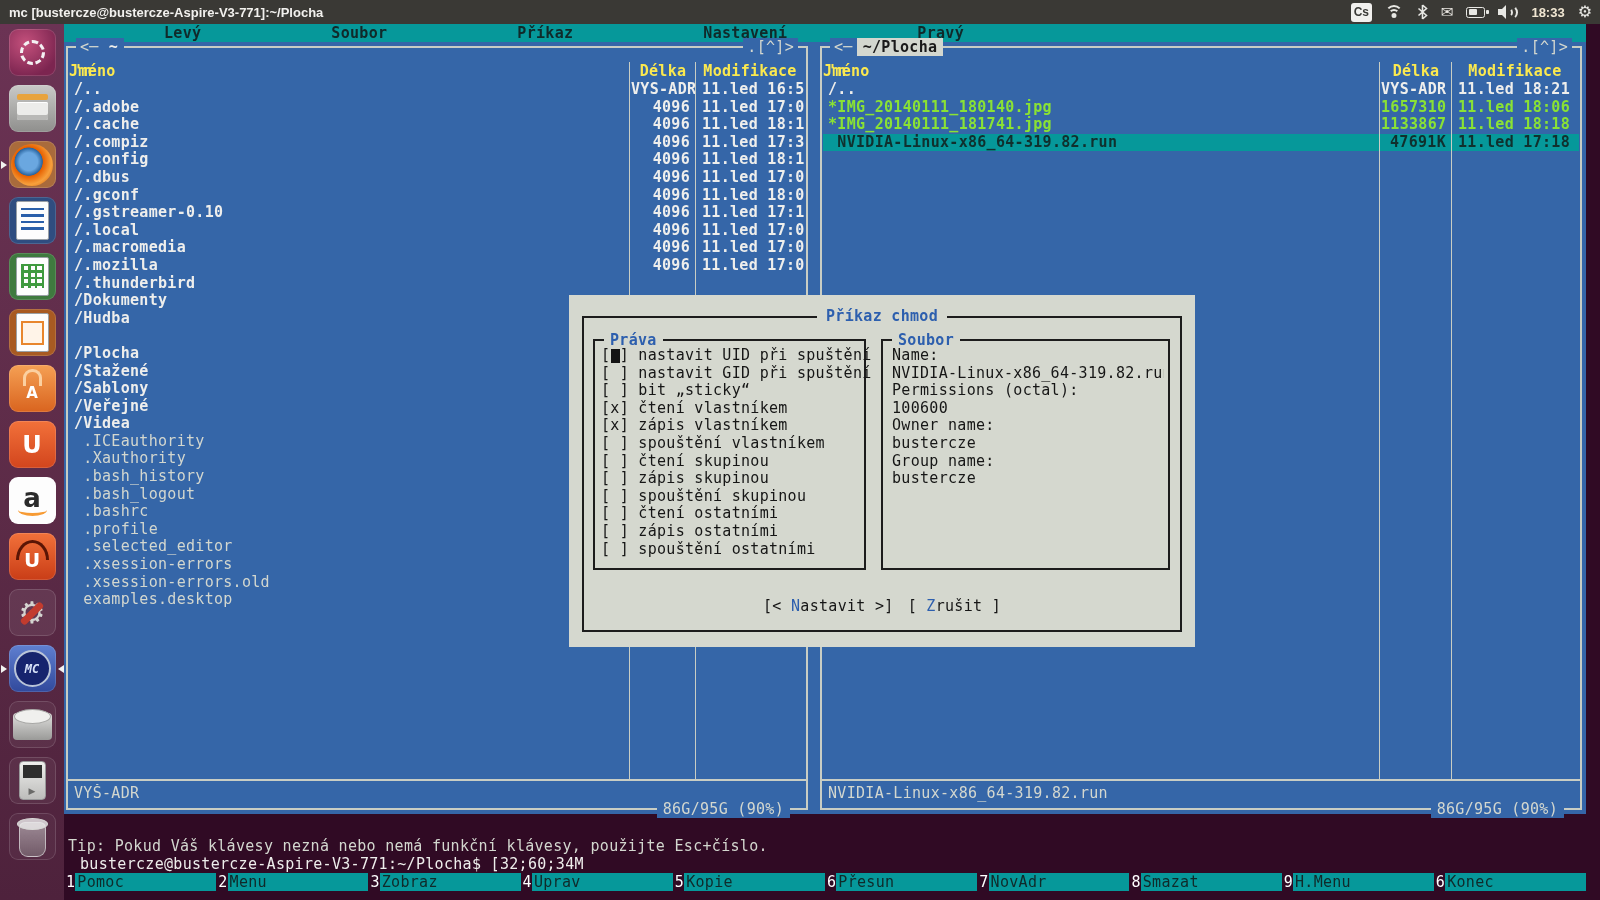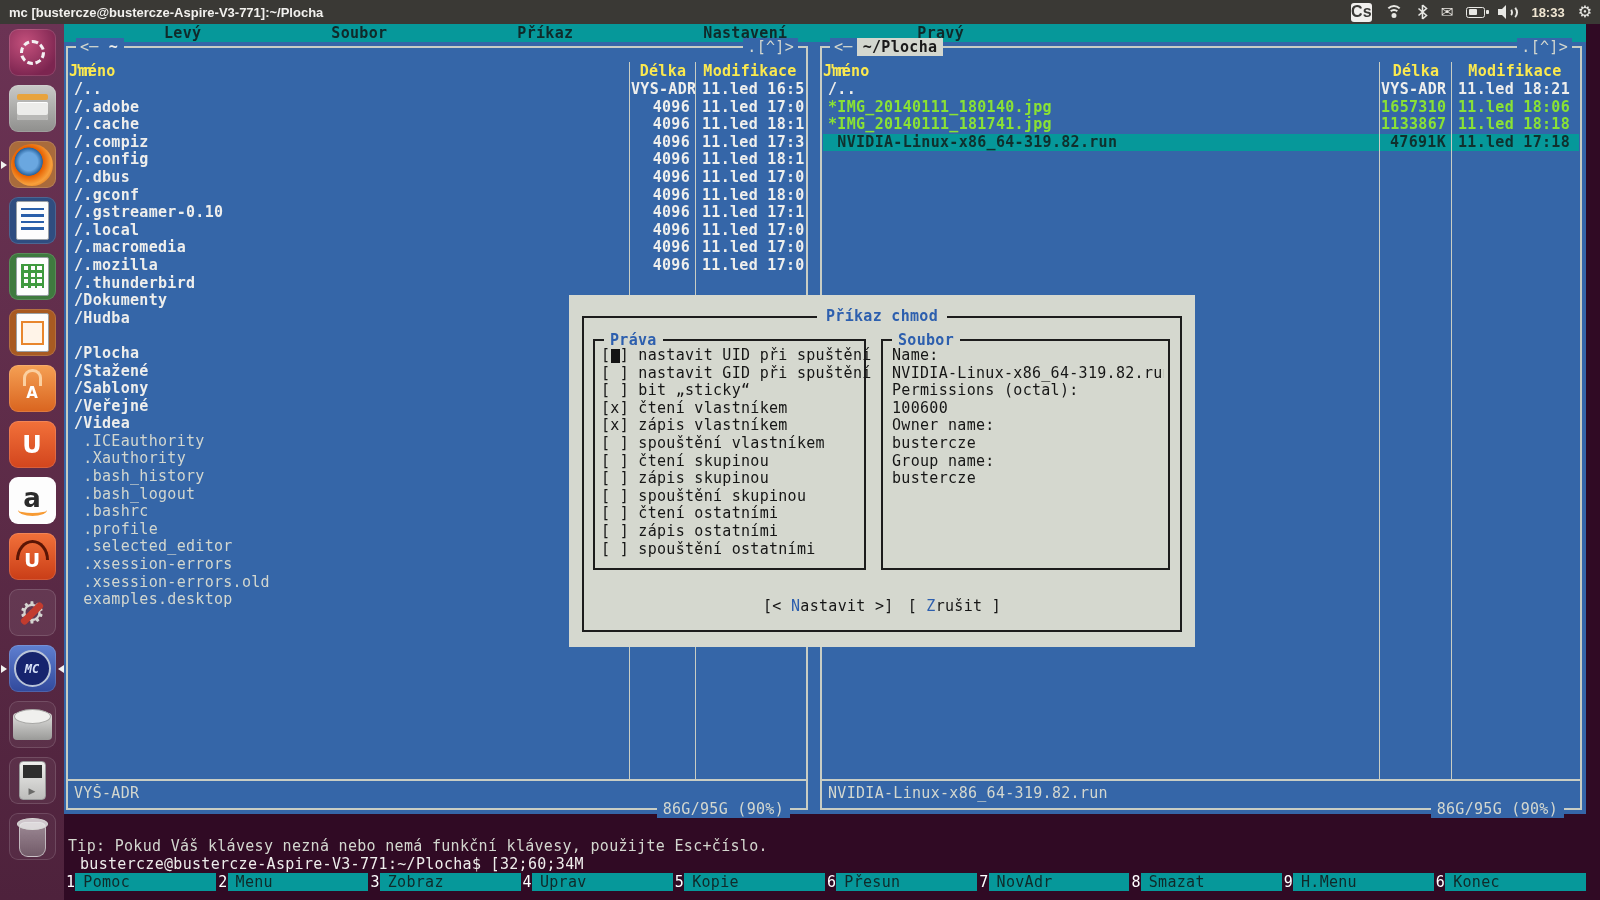--- a/index.html
+++ b/index.html
@@ -13,21 +13,21 @@
     font-family:"DejaVu Sans Mono",monospace}
   #stage{position:relative;width:1600px;height:900px;background:var(--term-bg)}
 
   
   #topbar{position:absolute;left:0;top:0;width:1600px;height:24px;background:var(--topbar);
     color:#f2f1ee;font-family:"Liberation Sans",sans-serif;font-size:13px;font-weight:bold;
     display:flex;align-items:center}
   #win-title{padding-left:9px}
   #tray{position:absolute;right:8px;top:0;height:24px;display:flex;align-items:center;gap:13px}
   .kbd-box{width:21px;height:19px;background:#f1f0ee;color:#3a3a37;border-radius:3px;
-    display:flex;align-items:center;justify-content:center;font-size:16px;font-weight:bold}
+    display:flex;align-items:center;justify-content:center;font-size:12px;font-weight:bold}
   .wifi{position:relative;width:19px;height:14px}
   .wifi i{position:absolute;left:50%;transform:translateX(-50%);border:2px solid #e8e8e4;
     border-radius:50%;border-bottom-color:transparent;border-left-color:transparent;border-right-color:transparent}
   .wifi .w1{width:18px;height:18px;top:0}
   .wifi .w2{width:11px;height:11px;top:4px}
   .wifi .w3{width:5px;height:5px;top:8px;background:#e8e8e4;border-color:#e8e8e4;border-radius:50%}
   .bt{display:flex;align-items:center}
   .mail{color:#ece9e4;font-size:15px;line-height:1;font-family:"DejaVu Sans",sans-serif}
   .batt{position:relative;width:19px;height:11px;border:1.5px solid #e8e8e4;border-radius:2.5px}
   .batt::before{content:"";position:absolute;right:-4.5px;top:2px;width:2.8px;height:4px;background:#e8e8e4;border-radius:1px}
@@ -176,21 +176,21 @@
   #dlg-buttons{position:absolute;left:0;right:0;bottom:32px;height:18px;line-height:18px;text-align:center;white-space:pre}
   .dbtn{margin:0 7px}
   .dbtn .hot{color:var(--dlg-blue)}
 
   
   #tipline{position:absolute;left:4px;top:813px;height:18px;line-height:18px;color:var(--lt);white-space:pre}
   #promptline{position:absolute;left:16px;top:831px;height:18px;line-height:18px;color:#eeeeec;white-space:pre}
   #keybar{position:absolute;left:0;top:849px;width:1522px;height:18px;display:flex}
   .key{flex:1;display:flex;height:18px;line-height:18px}
   .knum{min-width:10px;text-align:right;color:#fff;background:var(--term-bg);padding-left:2px}
-  .klabel{flex:1;background:var(--teal);color:#102a2a;padding-left:8px;white-space:pre;overflow:hidden}
+  .klabel{flex:1;background:var(--teal);color:#102a2a;padding-left:2px;white-space:pre;overflow:hidden}
 </style>
 </head>
 <body>
 
 <div id="stage">
 
   <div id="topbar">
     <span id="win-title">mc [bustercze@bustercze-Aspire-V3-771]:~/Plocha</span>
     <div id="tray">
       <span class="kbd-box">Cs</span>

